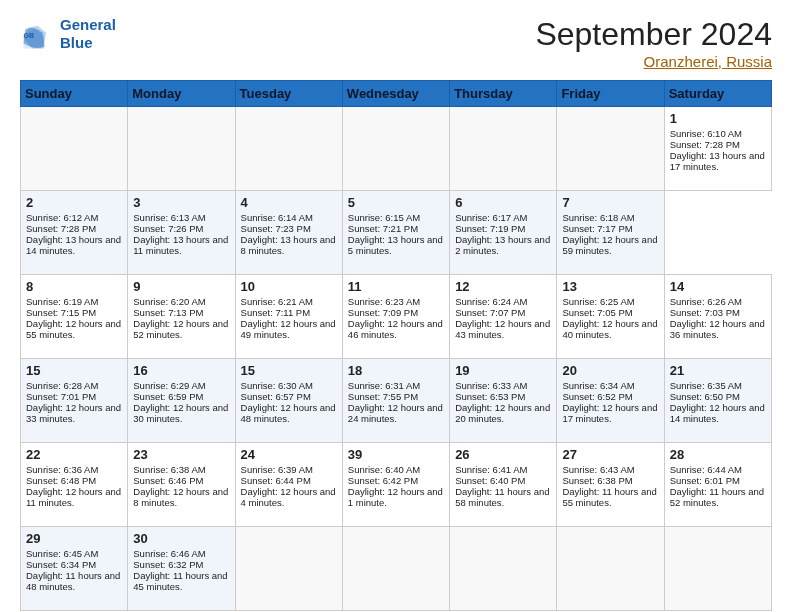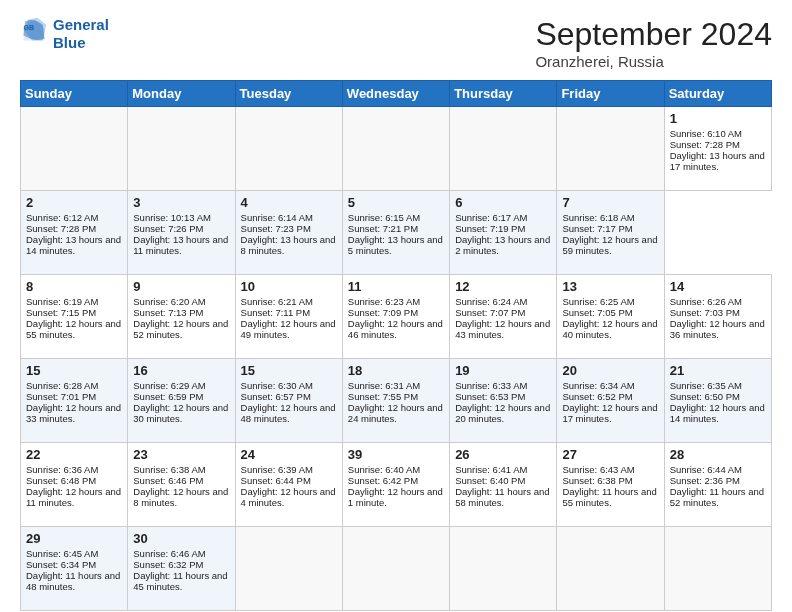--- a/index.html
+++ b/index.html
@@ -17,54 +17,56 @@
       background: #fff;
     }
     .header-row {
       display: flex;
       justify-content: space-between;
       align-items: flex-start;
       margin-bottom: 10px;
     }
     .logo {
       display: flex;
-      align-items: flex-start;
-      gap: 5px;
+      align-items: flex-end;
+      gap: 12px;
     }
     .logo-text {
       font-size: 15px;
       font-weight: bold;
       line-height: 1.2;
     }
     .logo-text span {
       color: #1a5fa8;
     }
     .logo-icon {
       width: 28px;
       height: 28px;
     }
     .title-block {
+      text-align: right;
     }
     .month-title {
       font-size: 32px;
       font-weight: normal;
       color: #222;
     }
     .location-title {
       font-size: 15px;
-      color: #404040;
+      color: #a16207;
+      text-decoration: underline;
     }
     .calendar-table {
       width: 100%;
       border-collapse: collapse;
       table-layout: fixed;
     }
     .calendar-table thead tr th {
       background: #2472c2;
-      color: #ffffff;
+      color: #0f172a;
       font-size: 13px;
       font-weight: bold;
       padding: 5px 4px;
       text-align: left;
       border: 1px solid #1a5fa8;
       margin-top: 16px;
     }
     .calendar-table tbody tr td {
       border: 1px solid #ccc;
       vertical-align: top;
@@ -128,21 +130,21 @@
           <td class="empty-cell"></td>
           <td class="empty-cell"></td>
           <td class="empty-cell"></td>
           <td class="empty-cell"></td>
           <td class="empty-cell"></td>
           <td class="empty-cell"></td>
           <td><span class="day-num">1</span><span>Sunrise: 6:10 AM</span><br><span>Sunset: 7:28 PM</span><br><span>Daylight: 13 hours and 17 minutes.</span></td>
         </tr>
         <tr>
           <td><span class="day-num">2</span><span>Sunrise: 6:12 AM</span><br><span>Sunset: 7:28 PM</span><br><span>Daylight: 13 hours and 14 minutes.</span></td>
-          <td><span class="day-num">3</span><span>Sunrise: 10:13 AM</span><br><span>Sunset: 7:26 PM</span><br><span>Daylight: 13 hours and 11 minutes.</span></td>
+          <td><span class="day-num">3</span><span>Sunrise: 6:13 AM</span><br><span>Sunset: 7:26 PM</span><br><span>Daylight: 13 hours and 11 minutes.</span></td>
           <td><span class="day-num">4</span><span>Sunrise: 6:14 AM</span><br><span>Sunset: 7:23 PM</span><br><span>Daylight: 13 hours and 8 minutes.</span></td>
           <td><span class="day-num">5</span><span>Sunrise: 6:15 AM</span><br><span>Sunset: 7:21 PM</span><br><span>Daylight: 13 hours and 5 minutes.</span></td>
           <td><span class="day-num">6</span><span>Sunrise: 6:17 AM</span><br><span>Sunset: 7:19 PM</span><br><span>Daylight: 13 hours and 2 minutes.</span></td>
           <td><span class="day-num">7</span><span>Sunrise: 6:18 AM</span><br><span>Sunset: 7:17 PM</span><br><span>Daylight: 12 hours and 59 minutes.</span></td>
         </tr>
         <tr>
           <td><span class="day-num">8</span><span>Sunrise: 6:19 AM</span><br><span>Sunset: 7:15 PM</span><br><span>Daylight: 12 hours and 55 minutes.</span></td>
           <td><span class="day-num">9</span><span>Sunrise: 6:20 AM</span><br><span>Sunset: 7:13 PM</span><br><span>Daylight: 12 hours and 52 minutes.</span></td>
           <td><span class="day-num">10</span><span>Sunrise: 6:21 AM</span><br><span>Sunset: 7:11 PM</span><br><span>Daylight: 12 hours and 49 minutes.</span></td>
           <td><span class="day-num">11</span><span>Sunrise: 6:23 AM</span><br><span>Sunset: 7:09 PM</span><br><span>Daylight: 12 hours and 46 minutes.</span></td>
@@ -159,21 +161,21 @@
           <td><span class="day-num">20</span><span>Sunrise: 6:34 AM</span><br><span>Sunset: 6:52 PM</span><br><span>Daylight: 12 hours and 17 minutes.</span></td>
           <td><span class="day-num">21</span><span>Sunrise: 6:35 AM</span><br><span>Sunset: 6:50 PM</span><br><span>Daylight: 12 hours and 14 minutes.</span></td>
         </tr>
         <tr>
           <td><span class="day-num">22</span><span>Sunrise: 6:36 AM</span><br><span>Sunset: 6:48 PM</span><br><span>Daylight: 12 hours and 11 minutes.</span></td>
           <td><span class="day-num">23</span><span>Sunrise: 6:38 AM</span><br><span>Sunset: 6:46 PM</span><br><span>Daylight: 12 hours and 8 minutes.</span></td>
           <td><span class="day-num">24</span><span>Sunrise: 6:39 AM</span><br><span>Sunset: 6:44 PM</span><br><span>Daylight: 12 hours and 4 minutes.</span></td>
           <td><span class="day-num">39</span><span>Sunrise: 6:40 AM</span><br><span>Sunset: 6:42 PM</span><br><span>Daylight: 12 hours and 1 minute.</span></td>
           <td><span class="day-num">26</span><span>Sunrise: 6:41 AM</span><br><span>Sunset: 6:40 PM</span><br><span>Daylight: 11 hours and 58 minutes.</span></td>
           <td><span class="day-num">27</span><span>Sunrise: 6:43 AM</span><br><span>Sunset: 6:38 PM</span><br><span>Daylight: 11 hours and 55 minutes.</span></td>
-          <td><span class="day-num">28</span><span>Sunrise: 6:44 AM</span><br><span>Sunset: 2:36 PM</span><br><span>Daylight: 11 hours and 52 minutes.</span></td>
+          <td><span class="day-num">28</span><span>Sunrise: 6:44 AM</span><br><span>Sunset: 6:01 PM</span><br><span>Daylight: 11 hours and 52 minutes.</span></td>
         </tr>
         <tr>
           <td><span class="day-num">29</span><span>Sunrise: 6:45 AM</span><br><span>Sunset: 6:34 PM</span><br><span>Daylight: 11 hours and 48 minutes.</span></td>
           <td><span class="day-num">30</span><span>Sunrise: 6:46 AM</span><br><span>Sunset: 6:32 PM</span><br><span>Daylight: 11 hours and 45 minutes.</span></td>
           <td class="empty-cell"></td>
           <td class="empty-cell"></td>
           <td class="empty-cell"></td>
           <td class="empty-cell"></td>
           <td class="empty-cell"></td>
         </tr>

